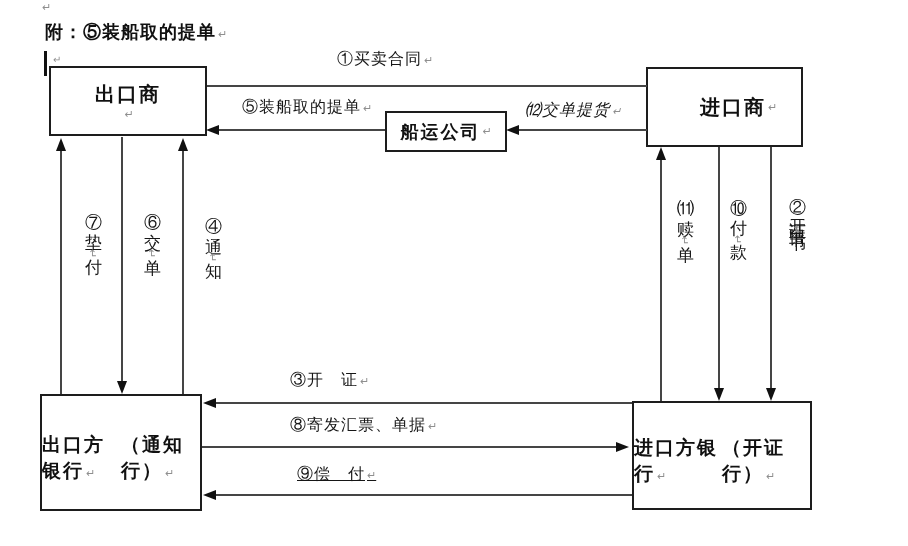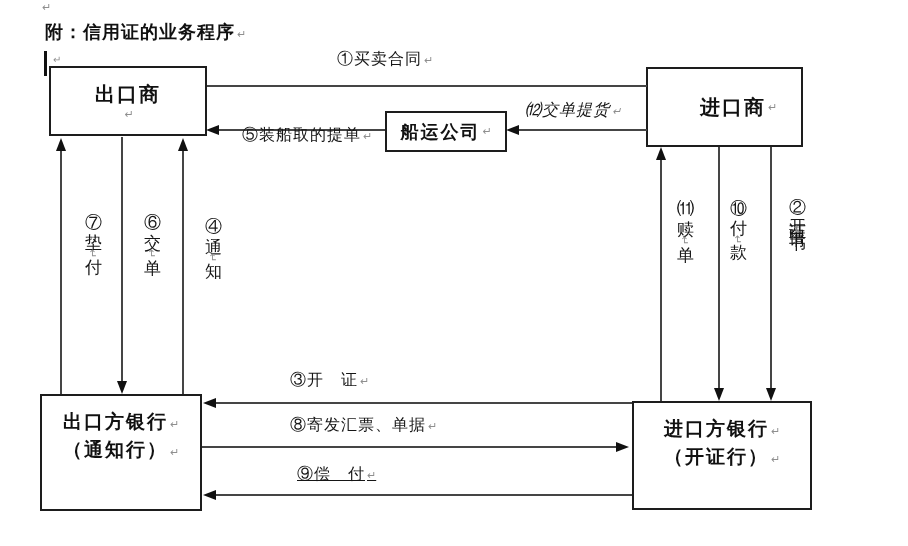--- a/index.html
+++ b/index.html
@@ -7,21 +7,21 @@
     position:relative; width:908px; height:546px; background:#ffffff;
     font-family:"Liberation Sans", sans-serif; color:#161616; overflow:hidden;
   }
   .node {
     position:absolute; border:2px solid #1d1d1d; background:#ffffff;
     display:flex; align-items:center; justify-content:center;
     font-weight:bold; font-size:20px; color:#111; letter-spacing:2px;
     box-sizing:border-box;
   }
   .node.two-line {
-    flex-direction:column; justify-content:flex-start; padding-top:13px;
+    flex-direction:row; justify-content:flex-start; padding-top:13px;
     line-height:26px; font-size:19px;
   }
   .node.small { font-size:18px; }
   .line { position:absolute; background:#454545; }
   .arrow { position:absolute; width:0; height:0; }
   .arrow.left  { border-top:5px solid transparent; border-bottom:5px solid transparent; border-right:13px solid #111; }
   .arrow.right { border-top:5px solid transparent; border-bottom:5px solid transparent; border-left:13px solid #111; }
   .arrow.up    { border-left:5px solid transparent; border-right:5px solid transparent; border-bottom:13px solid #111; }
   .arrow.down  { border-left:5px solid transparent; border-right:5px solid transparent; border-top:13px solid #111; }
   .flabel { position:absolute; font-size:16px; color:#161616; white-space:pre; letter-spacing:1px; }
@@ -35,21 +35,21 @@
   .mark-top { position:absolute; left:40px; top:1px; }
   .mark-cursor-p { position:absolute; left:51px; top:54px; font-size:10px; }
   .cursor { position:absolute; left:44px; top:51px; width:3px; height:25px; background:#111; }
 </style>
 </head>
 <body>
 
 <div class="canvas">
 
   <span class="pilcrow mark-top">↵</span>
-  <div class="title"><span>附：信用证的业务程序</span><span class="pilcrow">↵</span></div>
+  <div class="title"><span>附：⑤装船取的提单</span><span class="pilcrow">↵</span></div>
   <div class="cursor"></div>
   <span class="pilcrow mark-cursor-p">↵</span>
 
   <div class="node" style="left:49px; top:66px; width:158px; height:70px;flex-direction:column;">
     <span>出口商</span>
       <span class="pilcrow">↵</span>
   </div>
 
   <div class="node" style="left:646px; top:67px; width:157px; height:80px;padding-left:28px;">
     <span>进口商</span>
@@ -100,21 +100,21 @@
   <div class="line" style="left:660px; top:159px; width:2px; height:242px;"></div>
   <div class="arrow up" style="left:656px; top:147px;"></div>
 
   <div class="line" style="left:718px; top:147px; width:2px; height:242px;"></div>
   <div class="arrow down" style="left:714px; top:388px;"></div>
 
   <div class="line" style="left:770px; top:147px; width:2px; height:242px;"></div>
   <div class="arrow down" style="left:766px; top:388px;"></div>
 
   <div class="flabel" style="left:337px; top:49px;"><span>①买卖合同</span><span class="pilcrow">↵</span></div>
-  <div class="flabel" style="left:242px; top:97px;margin-top:28px;"><span>⑤装船取的提单</span><span class="pilcrow">↵</span></div>
+  <div class="flabel" style="left:242px; top:97px;"><span>⑤装船取的提单</span><span class="pilcrow">↵</span></div>
   <div class="flabel" style="left:525px; top:100px;font-style:italic;"><span>⑿交单提货</span><span class="pilcrow">↵</span></div>
   <div class="flabel" style="left:290px; top:370px;"><span>③开　证</span><span class="pilcrow">↵</span></div>
   <div class="flabel" style="left:290px; top:415px;"><span>⑧寄发汇票、单据</span><span class="pilcrow">↵</span></div>
   <div class="flabel" style="left:297px; top:464px;text-decoration:underline;"><span>⑨偿　付</span><span class="pilcrow">↵</span></div>
 
   <div class="vlabel" style="left:82px; top:199px;"><span>⑦垫　付</span><span class="pilcrow">↵</span></div>
   <div class="vlabel" style="left:141px; top:199px;"><span>⑥交　单</span><span class="pilcrow">↵</span></div>
   <div class="vlabel" style="left:202px; top:203px;"><span>④通　知</span><span class="pilcrow">↵</span></div>
   <div class="vlabel" style="left:674px; top:186px;"><span>⑾赎　单</span><span class="pilcrow">↵</span></div>
   <div class="vlabel" style="left:727px; top:185px;"><span>⑩付　款</span><span class="pilcrow">↵</span></div>

